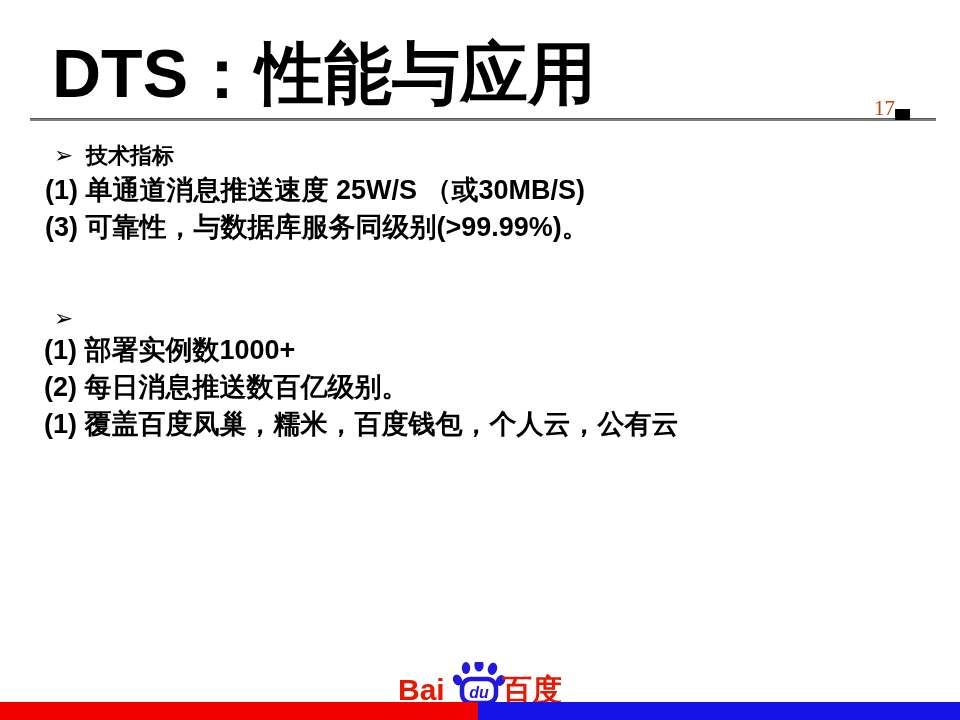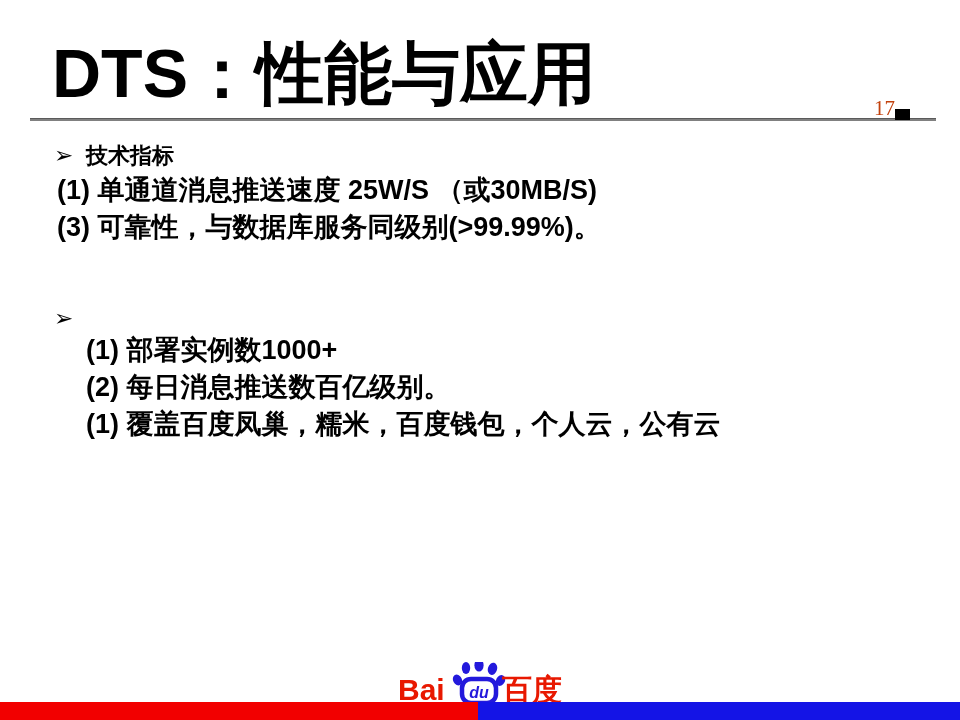--- a/index.html
+++ b/index.html
@@ -103,22 +103,22 @@
 
   .sub-item {
     font-family: "Liberation Sans", "DejaVu Sans", sans-serif;
     font-size: 27px;
     font-weight: bold;
     color: #000000;
     line-height: 1.38;
     white-space: nowrap;
   }
 
-  .group-a .sub-item { padding-left: 57px; }
-  .group-b .sub-item { padding-left: 44px; margin-left: 42px; }
+  .group-a .sub-item { padding-left: 45px; }
+  .group-b .sub-item { padding-left: 44px; }
 
   .spacer-gap { height: 34px; }
 
   
   .logo-wrap {
     position: absolute;
     left: 396px;
     top: 662px;
     width: 172px;
     height: 44px;

